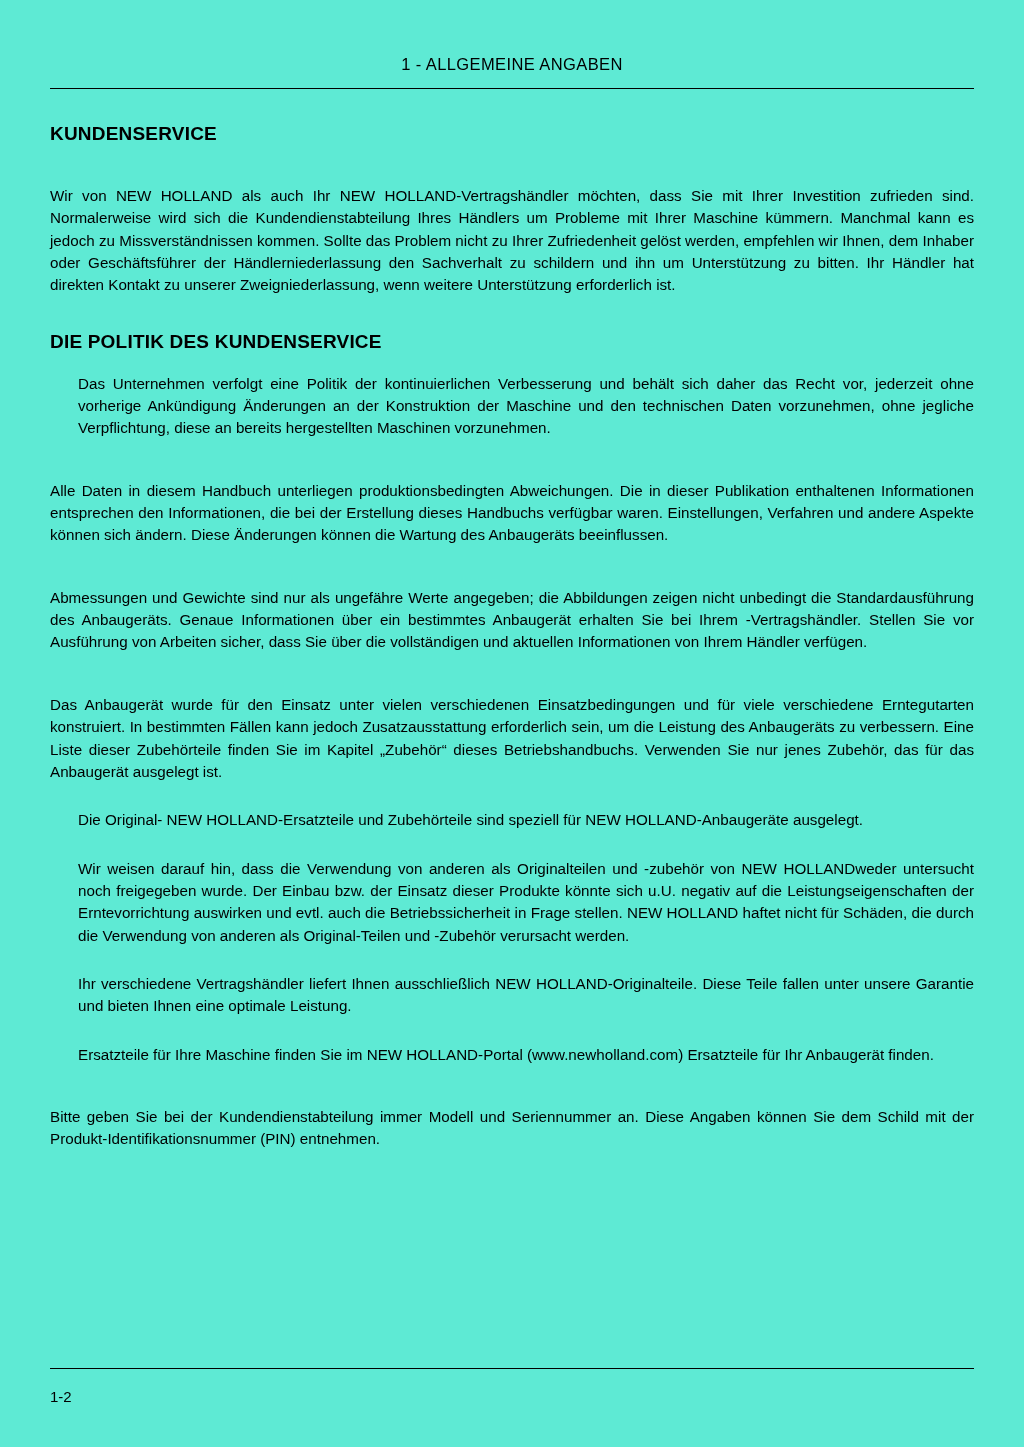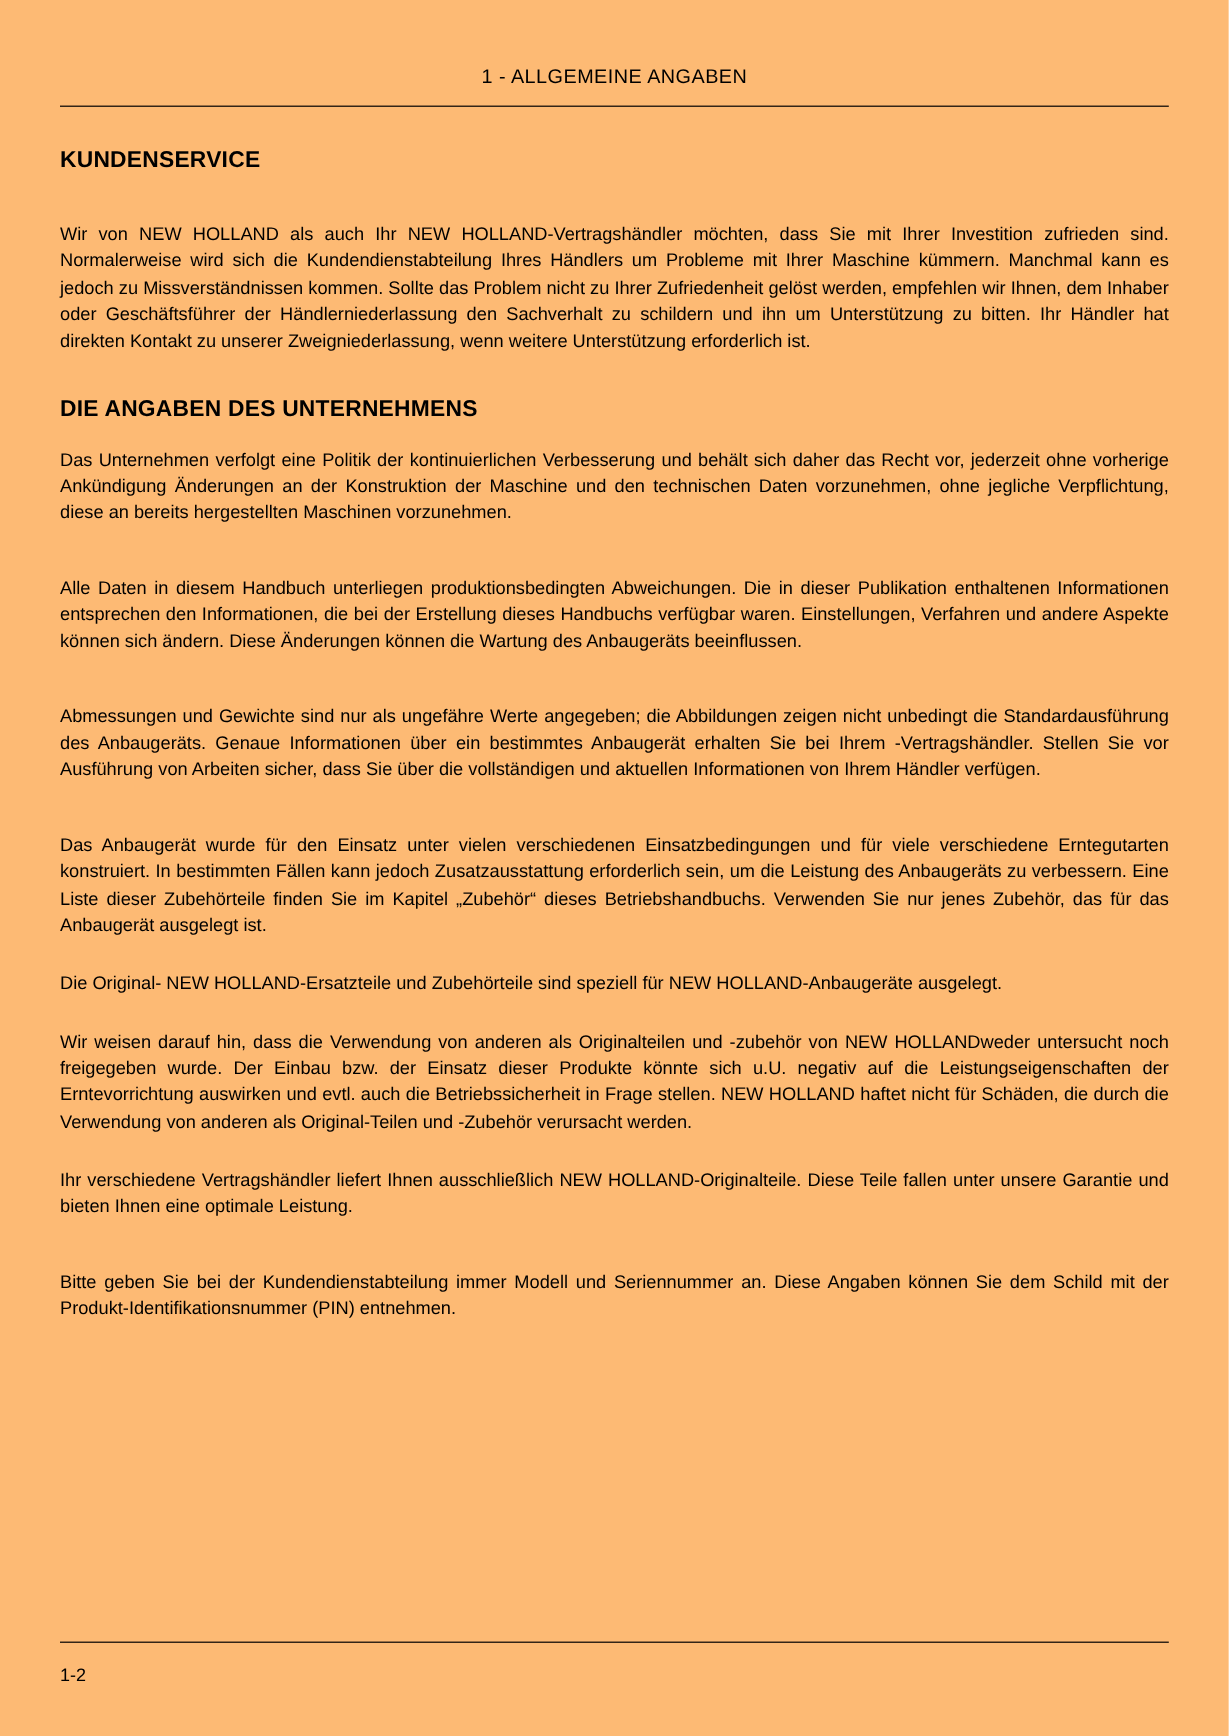--- a/index.html
+++ b/index.html
@@ -9,21 +9,21 @@
   }
   body {
     font-family: "Liberation Sans", sans-serif;
     color: #000000;
   }
   .page {
     width: 1024px;
     height: 1447px;
     box-sizing: border-box;
     position: relative;
-    background: #fdba74;
+    background: #5eead4;
     margin: 0 auto;
     padding: 0;
   }
   .content {
     position: absolute;
     left: 50px;
     right: 50px;
     top: 0;
     bottom: 0;
   }
@@ -74,20 +74,21 @@
     text-align: justify;
     margin: 0 0 18px 0;
     hyphens: manual;
   }
   p.para.tight {
     margin-bottom: 0;
     margin-top: 40px;
   }
   p.para.gap-lg {
     margin-bottom: 26px;
+    margin-left: 28px;
   }
   .block {
     margin-bottom: 26px;
   }
 </style>
 </head>
 <body>
 
 <div class="page">
   <div class="content">
@@ -98,34 +99,35 @@
     <hr class="header-rule">
 
     <div class="body-area">
 
       <div class="block">
         <h2 class="sec">KUNDENSERVICE</h2>
         <p class="para tight">Wir von NEW HOLLAND als auch Ihr NEW HOLLAND-Vertragshändler möchten, dass Sie mit Ihrer Investition zufrieden sind. Normalerweise wird sich die Kundendienstabteilung Ihres Händlers um Probleme mit Ihrer Maschine kümmern. Manchmal kann es jedoch zu Missverständnissen kommen. Sollte das Problem nicht zu Ihrer Zufriedenheit gelöst werden, empfehlen wir Ihnen, dem Inhaber oder Geschäftsführer der Händlerniederlassung den Sachverhalt zu schildern und ihn um Unterstützung zu bitten. Ihr Händler hat direkten Kontakt zu unserer Zweigniederlassung, wenn weitere Unterstützung erforderlich ist.</p>
       </div>
 
       <div class="block">
-        <h2 class="sec spaced-top">DIE ANGABEN DES UNTERNEHMENS</h2>
+        <h2 class="sec spaced-top">DIE POLITIK DES KUNDENSERVICE</h2>
         <p class="para gap-lg">Das Unternehmen verfolgt eine Politik der kontinuierlichen Verbesserung und behält sich daher das Recht vor, jederzeit ohne vorherige Ankündigung Änderungen an der Konstruktion der Maschine und den technischen Daten vorzunehmen, ohne jegliche Verpflichtung, diese an bereits hergestellten Maschinen vorzunehmen.</p>
         <p class="para tight">Alle Daten in diesem Handbuch unterliegen produktionsbedingten Abweichungen. Die in dieser Publikation enthaltenen Informationen entsprechen den Informationen, die bei der Erstellung dieses Handbuchs verfügbar waren. Einstellungen, Verfahren und andere Aspekte können sich ändern. Diese Änderungen können die Wartung des Anbaugeräts beeinflussen.</p>
         <p class="para tight">Abmessungen und Gewichte sind nur als ungefähre Werte angegeben; die Abbildungen zeigen nicht unbedingt die Standardausführung des Anbaugeräts. Genaue Informationen über ein bestimmtes Anbaugerät erhalten Sie bei Ihrem -Vertragshändler. Stellen Sie vor Ausführung von Arbeiten sicher, dass Sie über die vollständigen und aktuellen Informationen von Ihrem Händler verfügen.</p>
       </div>
 
       <div class="block">
         <p class="para tight">Das Anbaugerät wurde für den Einsatz unter vielen verschiedenen Einsatzbedingungen und für viele verschiedene Erntegutarten konstruiert. In bestimmten Fällen kann jedoch Zusatzausstattung erforderlich sein, um die Leistung des Anbaugeräts zu verbessern. Eine Liste dieser Zubehörteile finden Sie im Kapitel „Zubehör“ dieses Betriebshandbuchs. Verwenden Sie nur jenes Zubehör, das für das Anbaugerät ausgelegt ist.</p>
       </div>
 
       <div class="block">
         <p class="para gap-lg">Die Original- NEW HOLLAND-Ersatzteile und Zubehörteile sind speziell für NEW HOLLAND-Anbaugeräte ausgelegt.</p>
         <p class="para gap-lg">Wir weisen darauf hin, dass die Verwendung von anderen als Originalteilen und -zubehör von NEW HOLLANDweder untersucht noch freigegeben wurde. Der Einbau bzw. der Einsatz dieser Produkte könnte sich u.U. negativ auf die Leistungseigenschaften der Erntevorrichtung auswirken und evtl. auch die Betriebssicherheit in Frage stellen. NEW HOLLAND haftet nicht für Schäden, die durch die Verwendung von anderen als Original-Teilen und -Zubehör verursacht werden.</p>
         <p class="para gap-lg">Ihr verschiedene Vertragshändler liefert Ihnen ausschließlich NEW HOLLAND-Originalteile. Diese Teile fallen unter unsere Garantie und bieten Ihnen eine optimale Leistung.</p>
+        <p class="para gap-lg">Ersatzteile für Ihre Maschine finden Sie im NEW HOLLAND-Portal (www.newholland.com) Ersatzteile für Ihr Anbaugerät finden.</p>
         <p class="para tight">Bitte geben Sie bei der Kundendienstabteilung immer Modell und Seriennummer an. Diese Angaben können Sie dem Schild mit der Produkt-Identifikationsnummer (PIN) entnehmen.</p>
       </div>
 
     </div>
 
     <hr class="footer-rule">
     <div class="footer">
       <span>1-2</span>
     </div>
 

